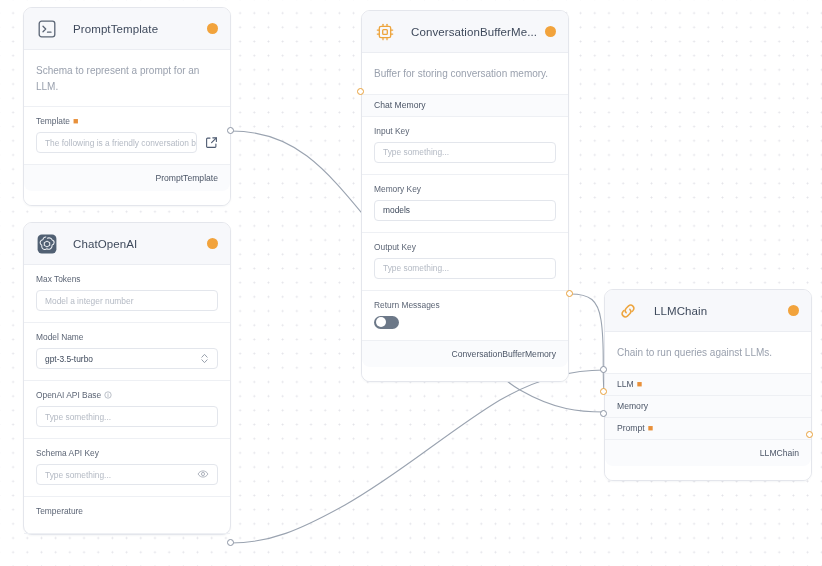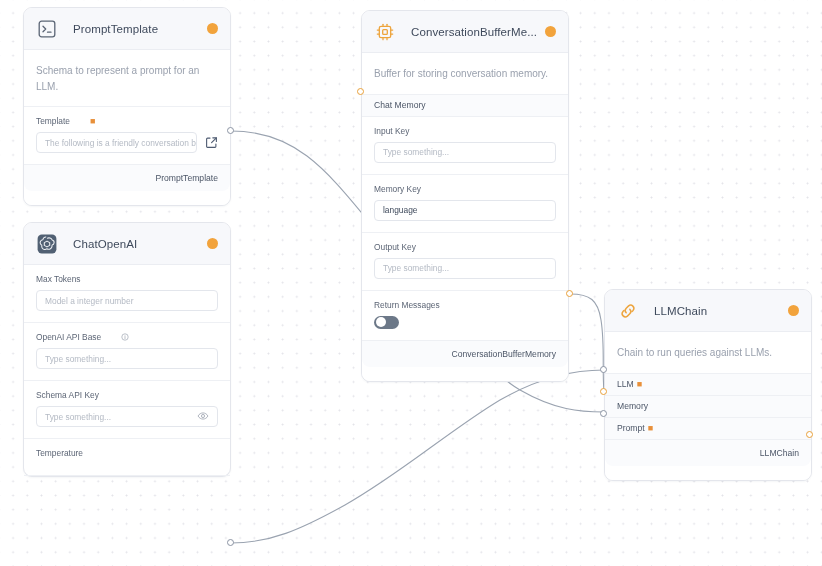--- a/index.html
+++ b/index.html
@@ -89,21 +89,21 @@
     padding: 9px 12px 11px 12px;
     border-bottom: 1px solid #eef0f4;
     position: relative;
   }
   .field-label {
     font-size: 8.4px;
     color: #5c6575;
     margin-bottom: 6px;
     display: flex;
     align-items: center;
-    gap: 20px;
+    gap: 3px;
   }
   .req-star { color: #e8903a; font-size: 9px; line-height: 1; }
 
   .input-row { display: flex; align-items: center; gap: 8px; }
 
   .text-input {
     flex: 1 1 auto;
     height: 21px;
     border: 1px solid #e3e6ec;
     border-radius: 4px;
@@ -276,21 +276,21 @@
       <div class="field-label">
         <span>Input Key</span>
       </div>
       <div class="text-input placeholder">Type something...</div>
     </div>
 
     <div class="field">
       <div class="field-label">
         <span>Memory Key</span>
       </div>
-      <div class="text-input">language</div>
+      <div class="text-input">models</div>
     </div>
 
     <div class="field">
       <div class="field-label">
         <span>Output Key</span>
       </div>
       <div class="text-input placeholder">Type something...</div>
     </div>
 
     <div class="field">
@@ -330,20 +330,32 @@
     </div>
 
 
     <div class="field">
       <div class="field-label">
         <span>Max Tokens</span>
       </div>
       <div class="text-input placeholder">Model a integer number</div>
     </div>
 
+    <div class="field">
+      <div class="field-label">
+        <span>Model Name</span>
+      </div>
+      <div class="text-input">gpt-3.5-turbo</div>
+      <span class="select-caret">
+        <svg width="9" height="13" viewBox="0 0 10 14">
+          <path d="M2 5.6 L5 2.4 L8 5.6" fill="none" stroke="#98a0ac" stroke-width="1.1" stroke-linecap="round" stroke-linejoin="round"></path>
+          <path d="M2 8.4 L5 11.6 L8 8.4" fill="none" stroke="#98a0ac" stroke-width="1.1" stroke-linecap="round" stroke-linejoin="round"></path>
+        </svg>
+      </span>
+    </div>
 
     <div class="field">
       <div class="field-label">
         <span>OpenAI API Base</span>
         <span style="display:flex;align-items:center;">
           <svg width="8" height="8" viewBox="0 0 12 12">
             <circle cx="6" cy="6" r="4.8" fill="none" stroke="#9aa1ae" stroke-width="1"></circle>
             <path d="M6 5.2 V8.4" stroke="#9aa1ae" stroke-width="1" stroke-linecap="round"></path>
             <circle cx="6" cy="3.5" r="0.62" fill="#9aa1ae"></circle>
           </svg>

